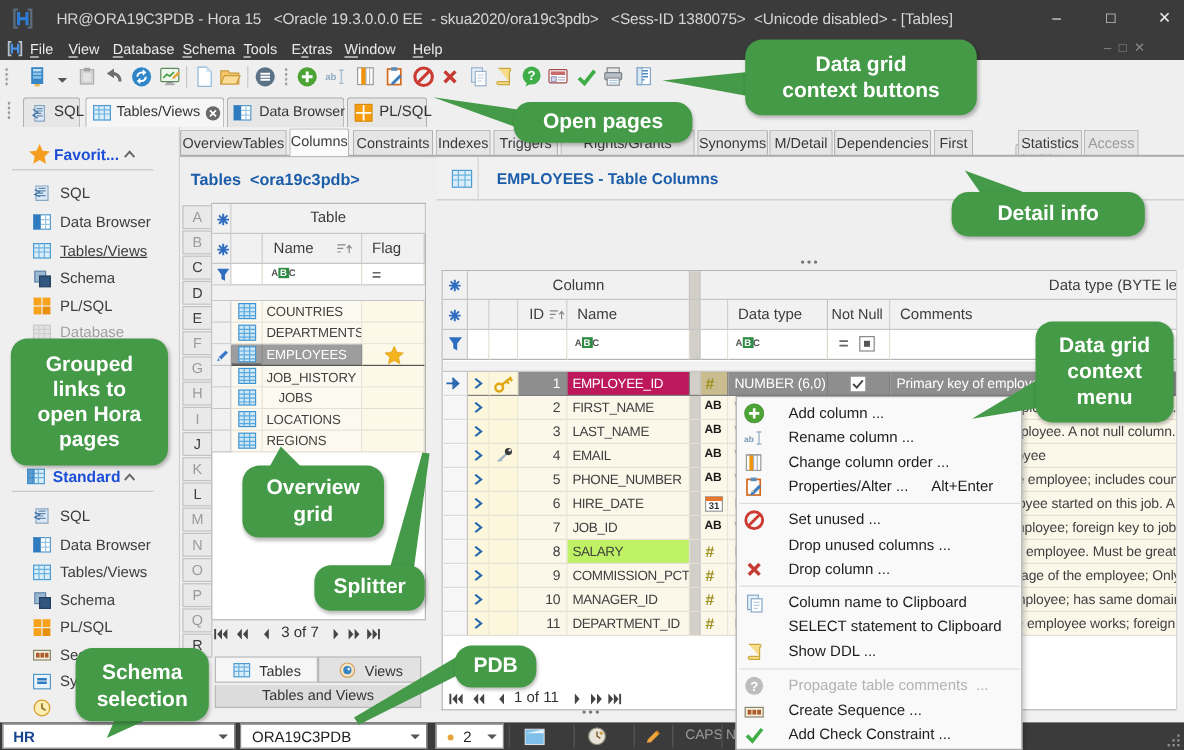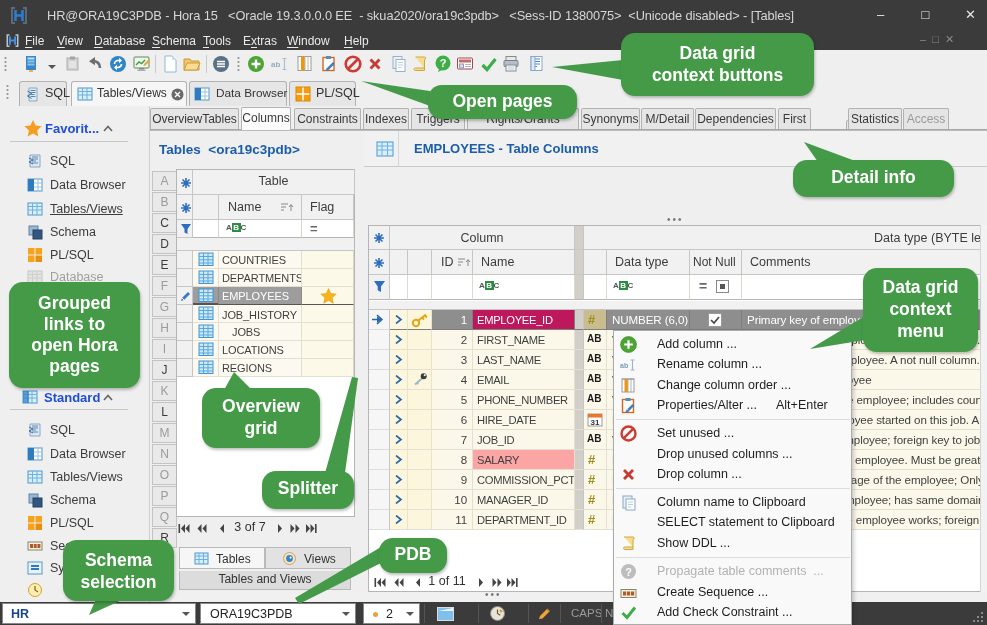--- a/index.html
+++ b/index.html
@@ -873,21 +873,21 @@
 <div class="abs" style="left:5px; top:319px; width:21px; height:20px; background:#f6f6f6; border-right:1px solid #c6c6c6; border-bottom:1px solid #dcdcdc; "></div>
 <div class="abs" style="left:26px; top:319px; width:18px; height:20px; background:#fcf7dc; border-right:1px solid #e8e3cc; border-bottom:1px solid #e3dfd2; ">
         <svg style="position:absolute;left:5px;top:5px;" width="8" height="9">
           <path d="M1 0.5l5 4-5 4" stroke="#2767b0" stroke-width="1.7" fill="none"></path>
         </svg>
       </div>
 <div class="abs" style="left:44px; top:319px; width:24px; height:20px; background:#fcf7dc; border-right:1px solid #e8e3cc; border-bottom:1px solid #e3dfd2; "></div>
 <div class="abs" style="left:68px; top:319px; width:41px; height:20px; background:#fbf8ea; border-right:1px solid #e3dfd2; border-bottom:1px solid #e3dfd2; ">
         <span style="position:absolute;right:5px;top:3px;font-size:11.6px;letter-spacing:-0.1px;color:#3f3f3f;">8</span>
       </div>
-<div class="abs" style="left:109px; top:319px; width:102px; height:20px; background:#fca5a5; border-right:1px solid #e3dfd2; border-bottom:1px solid #e3dfd2; ">
+<div class="abs" style="left:109px; top:319px; width:102px; height:20px; background:#bef264; border-right:1px solid #e3dfd2; border-bottom:1px solid #e3dfd2; ">
         <span style="position:absolute;left:4px;top:3.5px;font-size:11.2px;letter-spacing:-0.3px;color:#3f3f3f;">SALARY</span>
       </div>
 <div class="abs" style="left:211px; top:319px; width:9px; height:20px; background:#d2cfc8; border-right:1px solid #c6c6c6; border-bottom:1px solid #e3dfd2; "></div>
 <div class="abs" style="left:220px; top:319px; width:23px; height:20px; background:#fbf8ea; border-right:1px solid #e3dfd2; border-bottom:1px solid #e3dfd2; ">
         <span style="position:absolute;left:4px;top:2px;font-size:13px;font-weight:bold;color:#9c8f1c;">#</span>
       </div>
 <div class="abs" style="left:243px; top:319px; width:83px; height:20px; background:#fbf8ea; border-right:1px solid #e3dfd2; border-bottom:1px solid #e3dfd2; ">
         <span style="position:absolute;left:5px;top:3px;font-size:11.6px;letter-spacing:-0.1px;color:#3f3f3f;">NUMBER (8,2)</span>
       </div>
 <div class="abs" style="left:326px; top:319px; width:52px; height:20px; background:#fbf8ea; border-right:1px solid #e3dfd2; border-bottom:1px solid #e3dfd2; ">

